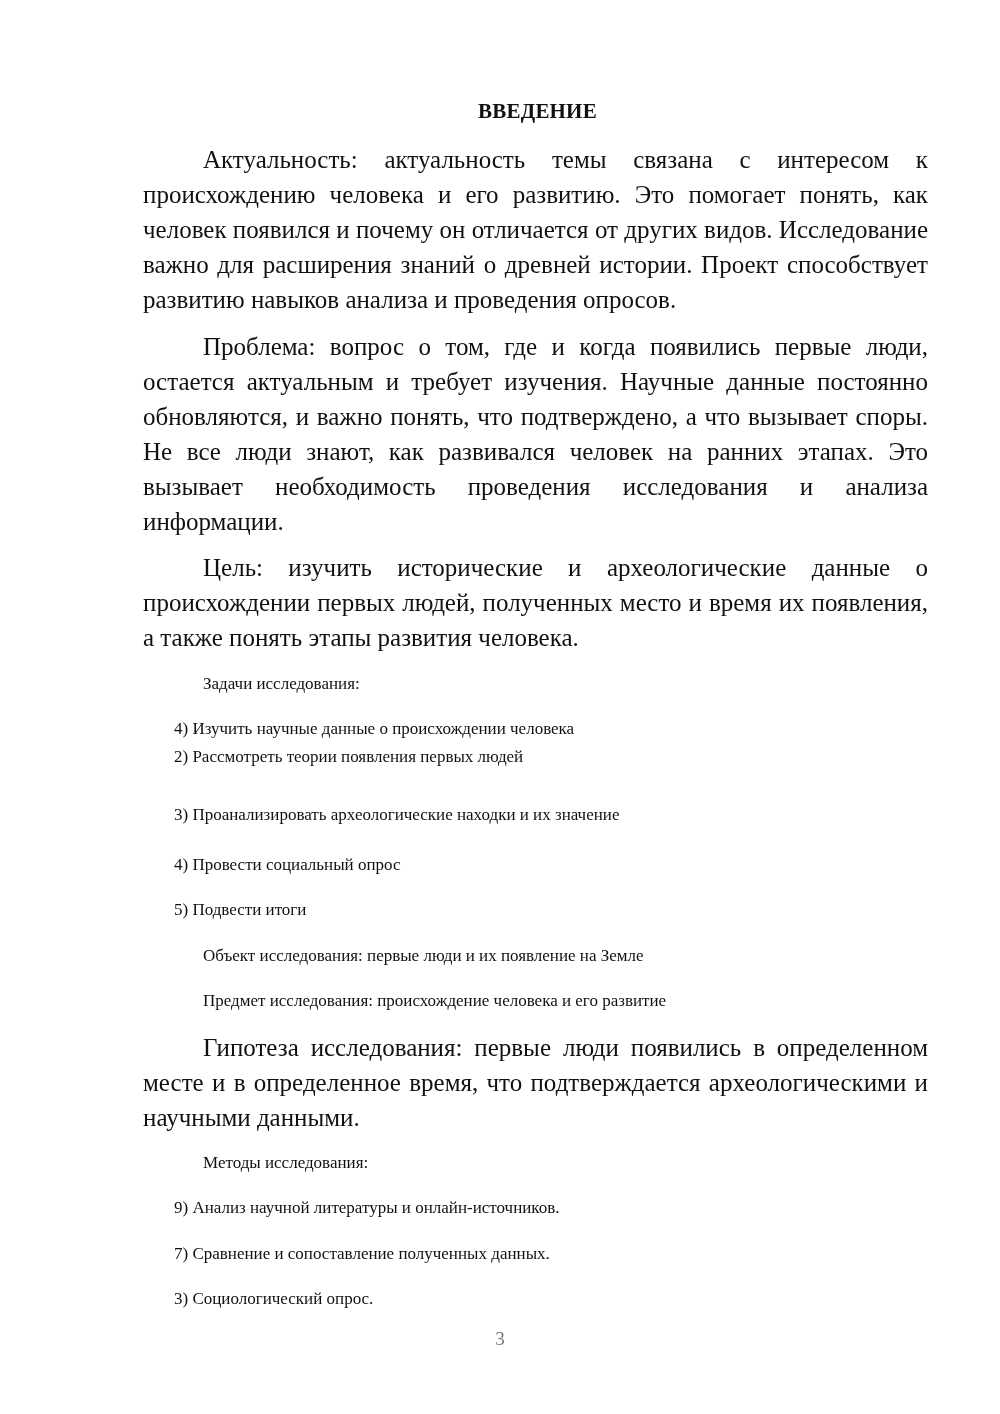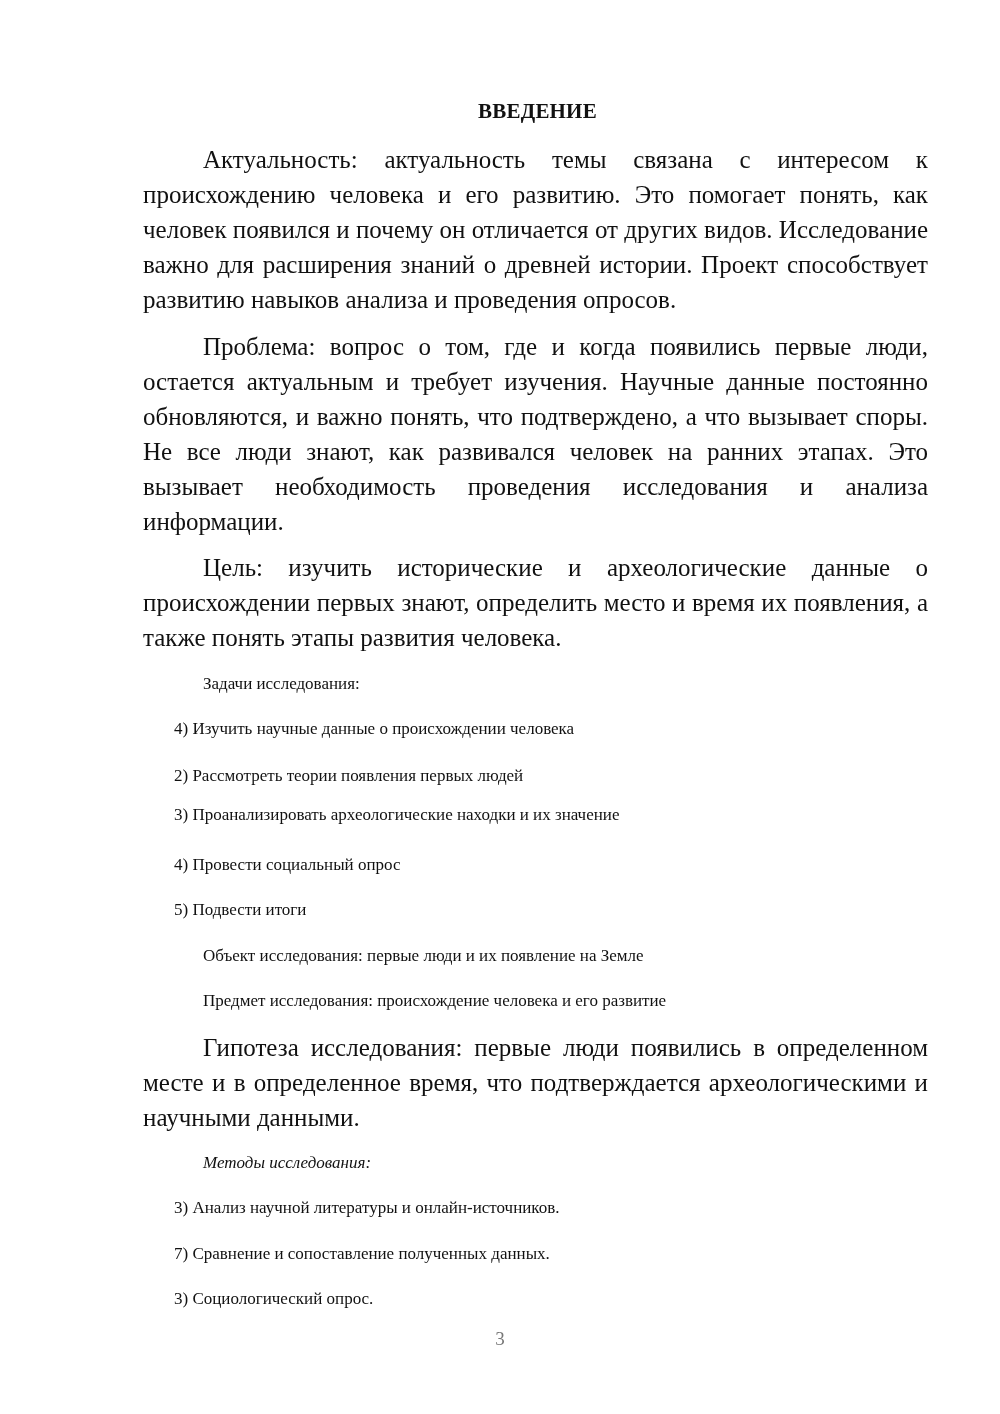--- a/index.html
+++ b/index.html
@@ -65,41 +65,41 @@
 <body>
 
 <div class="page">
 
   <div class="title">ВВЕДЕНИЕ</div>
 
   <p class="para" style="top:142px; margin:0;">Актуальность: актуальность темы связана с интересом к происхождению человека и его развитию. Это помогает понять, как человек появился и почему он отличается от других видов. Исследование важно для расширения знаний о древней истории. Проект способствует развитию навыков анализа и проведения опросов.</p>
 
   <p class="para" style="top:329px; margin:0;">Проблема: вопрос о том, где и когда появились первые люди, остается актуальным и требует изучения. Научные данные постоянно обновляются, и важно понять, что подтверждено, а что вызывает споры. Не все люди знают, как развивался человек на ранних этапах. Это вызывает необходимость проведения исследования и анализа информации.</p>
 
-  <p class="para" style="top:550px; margin:0;">Цель: изучить исторические и археологические данные о происхождении первых знают, определить место и время их появления, а также понять этапы развития человека.</p>
+  <p class="para" style="top:550px; margin:0;">Цель: изучить исторические и археологические данные о происхождении первых людей, полученных место и время их появления, а также понять этапы развития человека.</p>
 
   <div class="line indent60" style="top:669px;">Задачи исследования:</div>
 
   <div>
     <div class="line indent30" style="top:714px;">4) Изучить научные данные о происхождении человека</div>
-    <div class="line indent30" style="top:761px;">2) Рассмотреть теории появления первых людей</div>
+    <div class="line indent30" style="top:742px;">2) Рассмотреть теории появления первых людей</div>
     <div class="line indent30" style="top:763px;margin-top:37px;">3) Проанализировать археологические находки и их значение</div>
     <div class="line indent30" style="top:850px;">4) Провести социальный опрос</div>
     <div class="line indent30" style="top:895px;">5) Подвести итоги</div>
   </div>
 
   <div class="line indent60" style="top:941px;">Объект исследования: первые люди и их появление на Земле</div>
 
   <div class="line indent60" style="top:986px;">Предмет исследования: происхождение человека и его развитие</div>
 
   <p class="para" style="top:1030px; margin:0;">Гипотеза исследования: первые люди появились в определенном месте и в определенное время, что подтверждается археологическими и научными данными.</p>
 
-  <div class="line indent60" style="top:1148px;font-style:italic;">Методы исследования:</div>
+  <div class="line indent60" style="top:1148px;">Методы исследования:</div>
 
   <div>
-    <div class="line indent30" style="top:1193px;">3) Анализ научной литературы и онлайн-источников.</div>
+    <div class="line indent30" style="top:1193px;">9) Анализ научной литературы и онлайн-источников.</div>
     <div class="line indent30" style="top:1239px;">7) Сравнение и сопоставление полученных данных.</div>
     <div class="line indent30" style="top:1284px;">3) Социологический опрос.</div>
   </div>
 
 </div>
 
 <div class="pagenum">3</div>
 
 </body></html>

